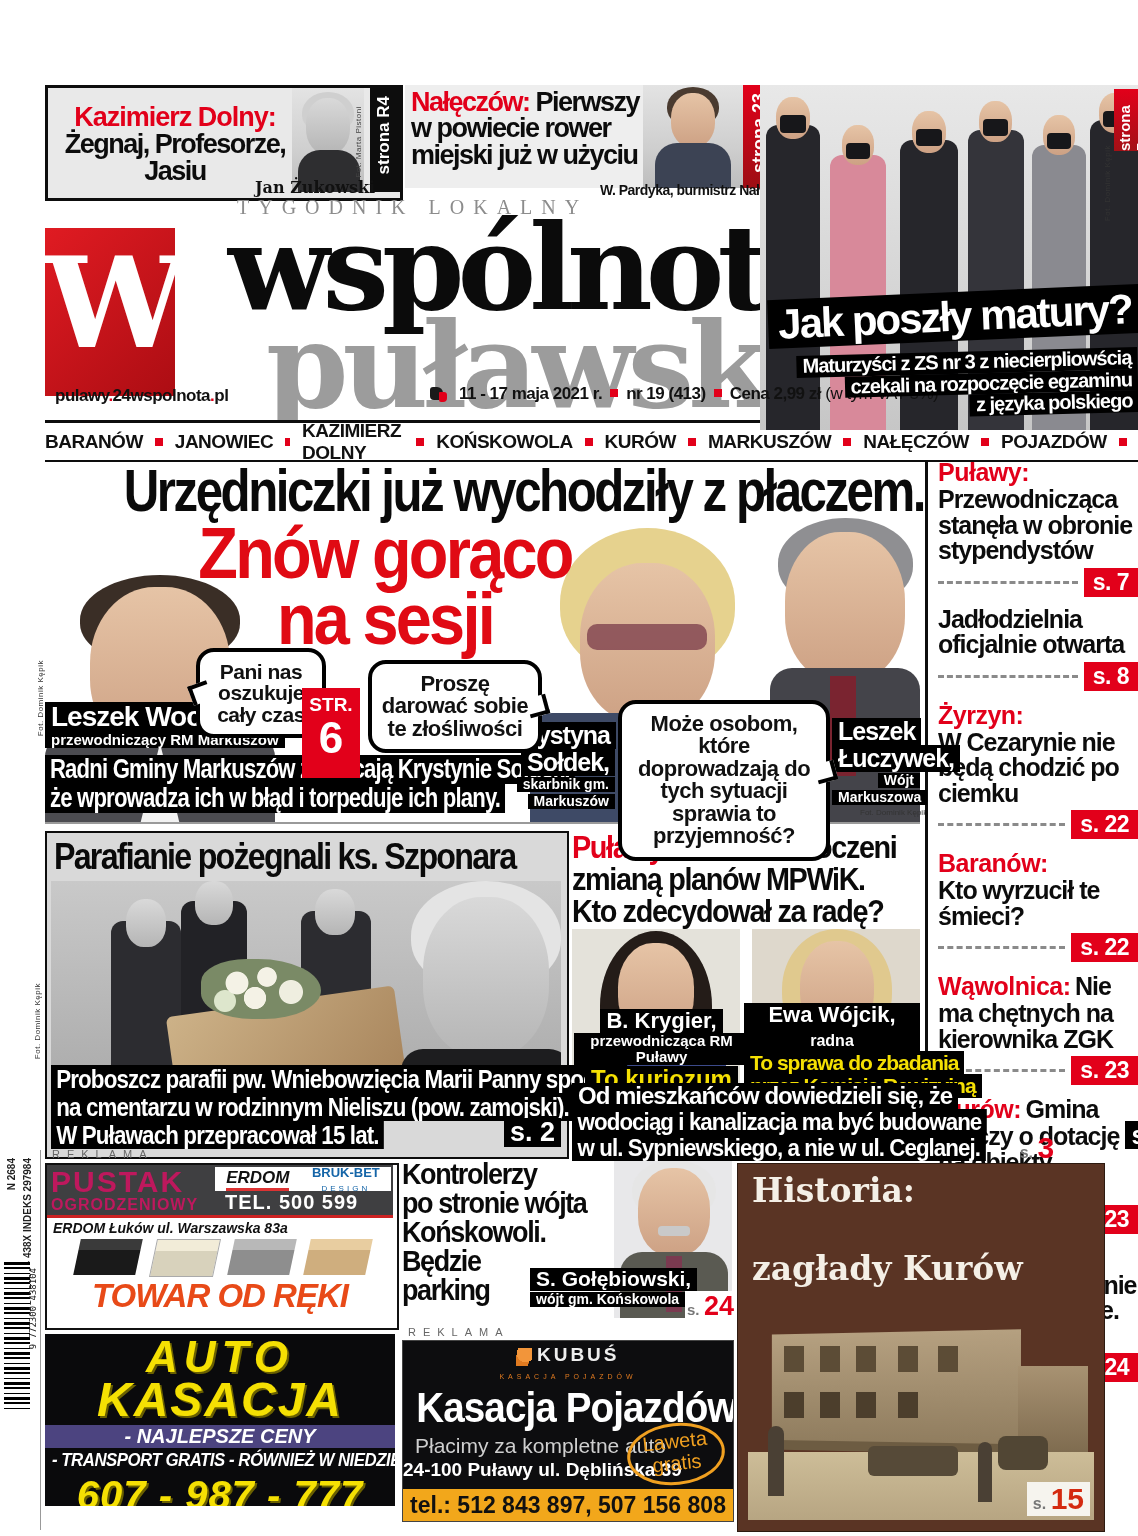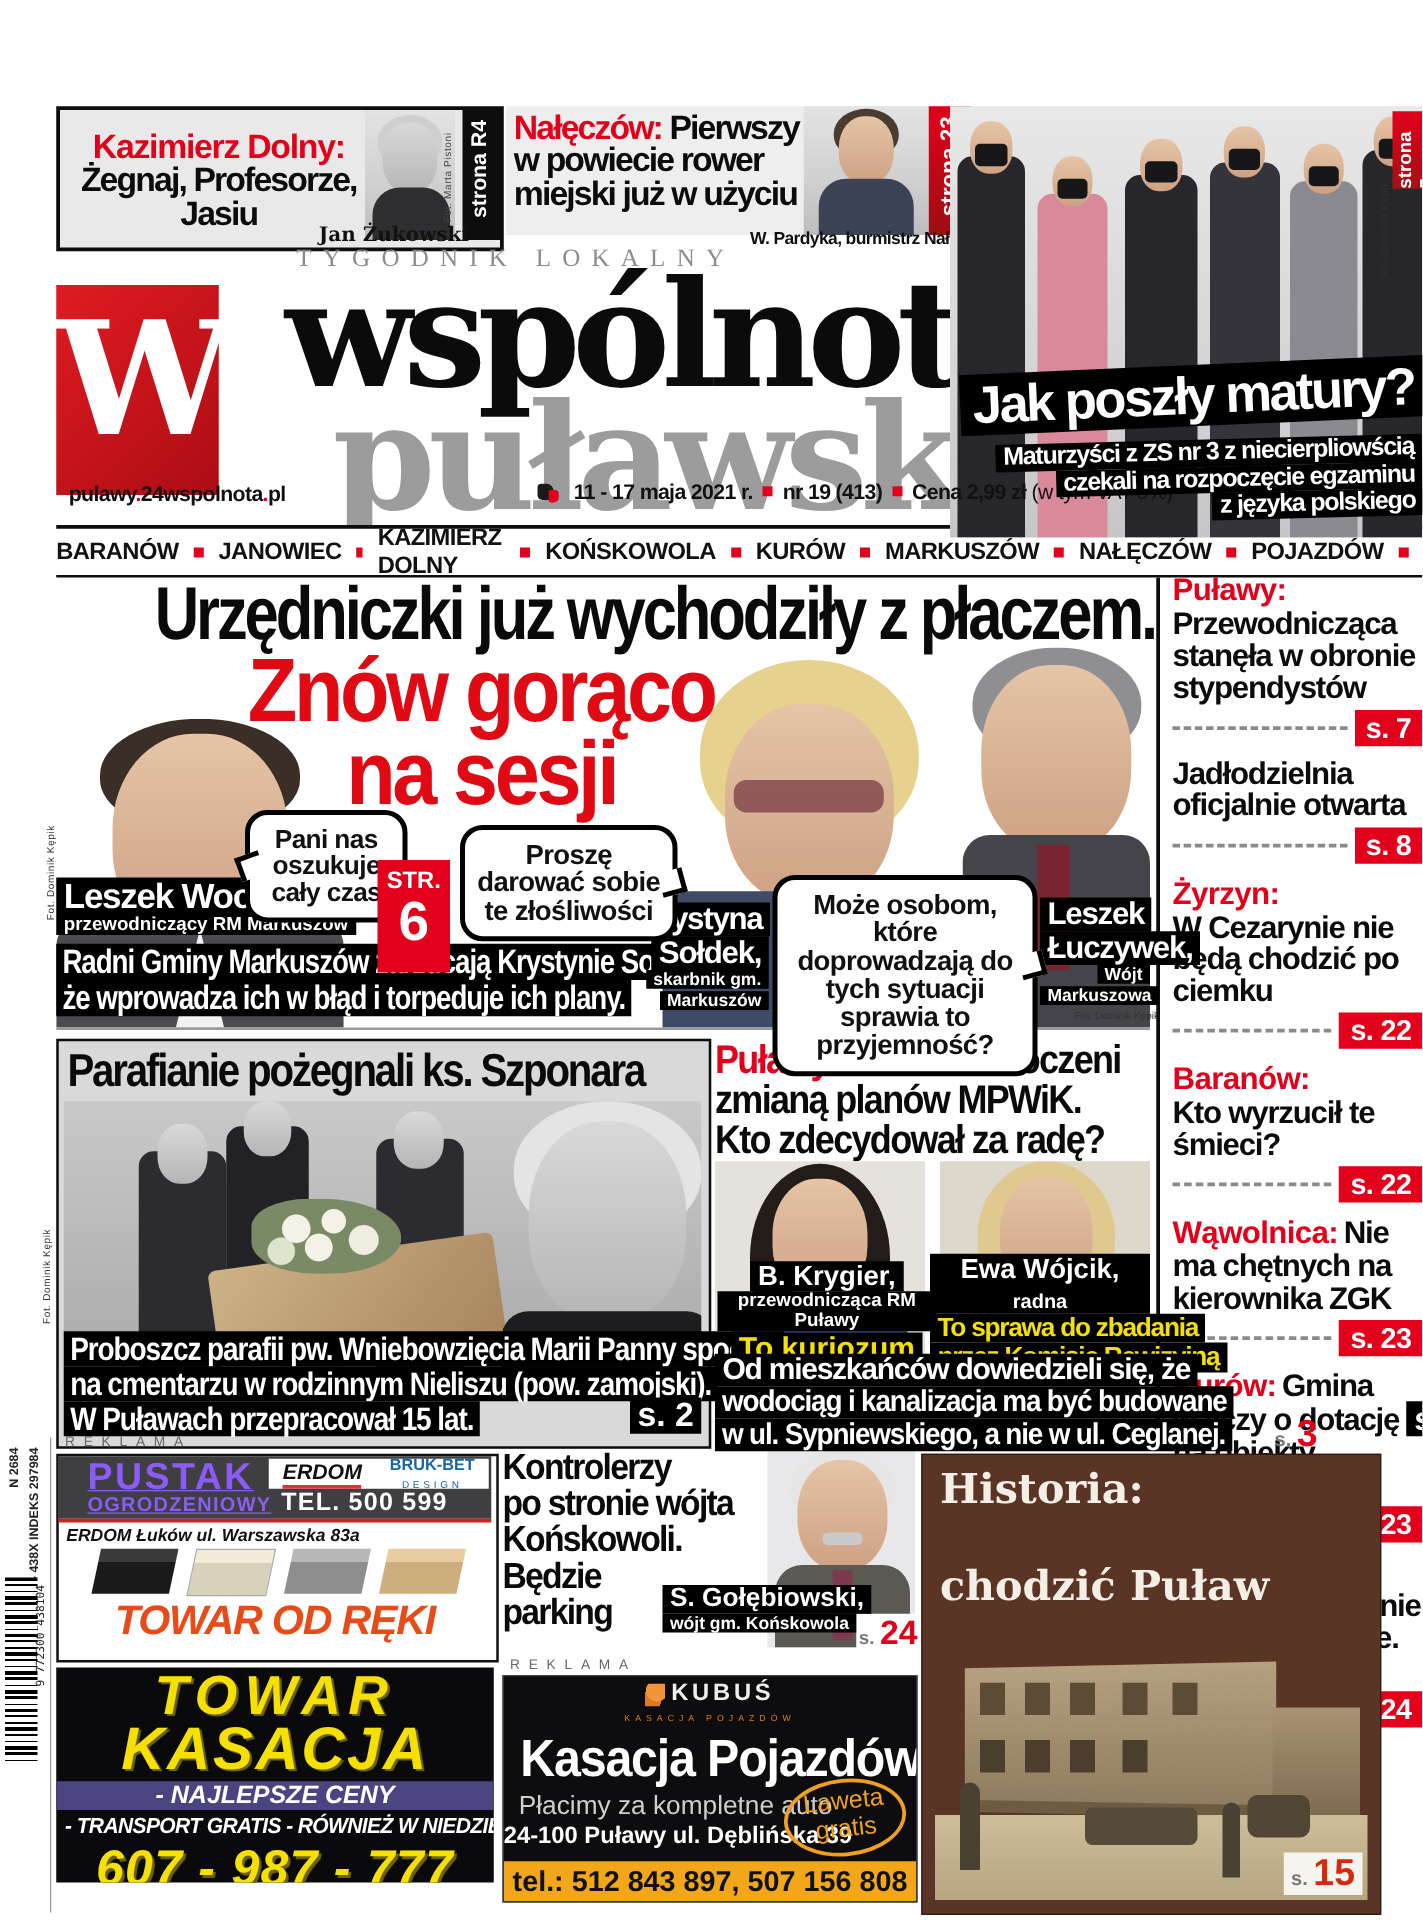--- a/index.html
+++ b/index.html
@@ -329,21 +329,21 @@
         <span class="pgbadge-s" style="font-size:16px;">s.</span>
         <span style="color:#e2001a;font-weight:bold;font-size:30px;">3</span>
       </span>
     </div>
   </div>
 
   <div class="abs reklama" style="left:52px;top:1148px;">REKLAMA</div>
 
   <div class="abs" style="left:45px;top:1163px;width:350px;height:163px;border:2px solid #111;background:#fff;">
     <div class="abs" style="left:0;top:0;width:346px;height:50px;background:#3f3f41;"></div>
-    <div class="abs b" style="left:23px;top:2px;color:#8b5cf6;line-height:1;letter-spacing:2px;text-decoration:underline;">
+    <div class="abs b" style="left:4px;top:2px;color:#be185d;line-height:1;letter-spacing:2px;">
       <span style="font-size:30px;">PUSTAK</span><br>
       <span style="font-size:16px;letter-spacing:1px;">OGRODZENIOWY</span>
     </div>
     <div class="abs" style="left:168px;top:2px;width:176px;height:24px;background:#fff;display:flex;align-items:center;justify-content:space-around;">
       <span class="b" style="font-style:italic;font-size:17px;border-bottom:3px solid #d33;">ERDOM</span>
       <span style="text-align:center;line-height:.9;">
         <span class="b" style="color:#1565a8;font-size:13px;">BRUK-BET</span><br>
         <span style="color:#1565a8;font-size:8px;letter-spacing:3px;">DESIGN</span>
       </span>
     </div>
@@ -353,21 +353,21 @@
     <div class="abs" style="left:30px;top:74px;width:300px;height:40px;display:flex;gap:14px;">
       <span style="width:62px;height:36px;background:linear-gradient(180deg,#3a3a3a 0 30%,#1a1a1a 30%);transform:skewX(-12deg);display:inline-block;"></span>
       <span style="width:62px;height:36px;background:linear-gradient(180deg,#f2ecd8 0 30%,#d8d2bc 30%);transform:skewX(-12deg);display:inline-block;border:1px solid #aaa;"></span>
       <span style="width:62px;height:36px;background:linear-gradient(180deg,#b8b8b8 0 30%,#8e8e8e 30%);transform:skewX(-12deg);display:inline-block;"></span>
       <span style="width:62px;height:36px;background:linear-gradient(180deg,#e8cda0 0 30%,#cfae7e 30%);transform:skewX(-12deg);display:inline-block;"></span>
     </div>
     <div class="abs b nw" style="left:0;top:112px;width:346px;text-align:center;color:#e84a18;font-style:italic;font-size:33px;letter-spacing:-1px;">TOWAR OD RĘKI</div>
   </div>
 
   <div class="abs" style="left:45px;top:1334px;width:350px;height:172px;background:#0a0a0c;text-align:center;overflow:hidden;">
-    <div class="b nw" style="color:#f5e003;font-style:italic;font-size:44px;line-height:.95;letter-spacing:6px;margin-top:2px;text-shadow:2px 2px 0 #6a6000;">TOWAR</div>
+    <div class="b nw" style="color:#f5e003;font-style:italic;font-size:44px;line-height:.95;letter-spacing:6px;margin-top:2px;text-shadow:2px 2px 0 #6a6000;">AUTO</div>
     <div class="b nw" style="color:#f5e003;font-style:italic;font-size:48px;line-height:.9;letter-spacing:2px;text-shadow:2px 2px 0 #6a6000;">KASACJA</div>
     <div style="background:#4c4480;margin-top:4px;">
       <span class="b nw" style="color:#fff;font-style:italic;font-size:20px;">- NAJLEPSZE CENY</span>
     </div>
     <div class="b nw" style="color:#fff;font-style:italic;font-size:17.5px;letter-spacing:-.5px;transform:scaleX(.96);margin-top:2px;">- TRANSPORT GRATIS - RÓWNIEŻ W NIEDZIELE</div>
     <div class="b nw" style="color:#f5e003;font-style:italic;font-size:40px;letter-spacing:1px;margin-top:2px;text-shadow:2px 2px 0 #6a6000;">607 - 987 - 777</div>
   </div>
 
   <div class="abs" style="left:402px;top:1160px;width:330px;height:162px;">
     <div class="b" style="font-size:29px;line-height:1.0;letter-spacing:-1.5px;transform:scaleX(.93);transform-origin:0 50%;color:#0a0a0a;">
@@ -411,21 +411,21 @@
     </div>
     <div class="abs b nw" style="left:0;bottom:0;width:330px;height:32px;background:#f2a71b;color:#111;font-size:23px;line-height:32px;">
       <span>tel.: 512 843 897, 507 156 808</span>
     </div>
   </div>
 
   <div class="abs" style="left:737px;top:1163px;width:366px;height:367px;background:#5a3424;border:1px solid #2d1a10;">
     <div class="serif b" style="color:#f4efe6;font-size:33px;line-height:1.18;padding:8px 0 0 14px;">
       <span>Historia:</span><br>
       <br>
-      <span>chodzić Puław</span>
+      <span>zagłady Kurów</span>
     </div>
     <div class="abs" style="left:10px;top:142px;width:346px;height:214px;background:linear-gradient(180deg,#e9ddc2 0 38%,#d9c9a6 38% 70%,#c9b astronomical88 70%,#bfae8a);overflow:hidden;">
       <div class="abs" style="left:18px;top:26px;width:250px;height:120px;background:linear-gradient(180deg,#b5a080,#8d7a5c);transform:perspective(300px) rotateY(-6deg);box-shadow:inset 0 -10px 0 #6d5c42;"></div>
       <div class="abs" style="left:36px;top:40px;width:20px;height:26px;background:#5c4c36;"></div>
       <div class="abs" style="left:72px;top:40px;width:20px;height:26px;background:#5c4c36;"></div>
       <div class="abs" style="left:108px;top:40px;width:20px;height:26px;background:#5c4c36;"></div>
       <div class="abs" style="left:150px;top:40px;width:20px;height:26px;background:#5c4c36;"></div>
       <div class="abs" style="left:190px;top:40px;width:20px;height:26px;background:#5c4c36;"></div>
       <div class="abs" style="left:36px;top:86px;width:20px;height:26px;background:#4c3e2c;"></div>
       <div class="abs" style="left:72px;top:86px;width:20px;height:26px;background:#4c3e2c;"></div>

